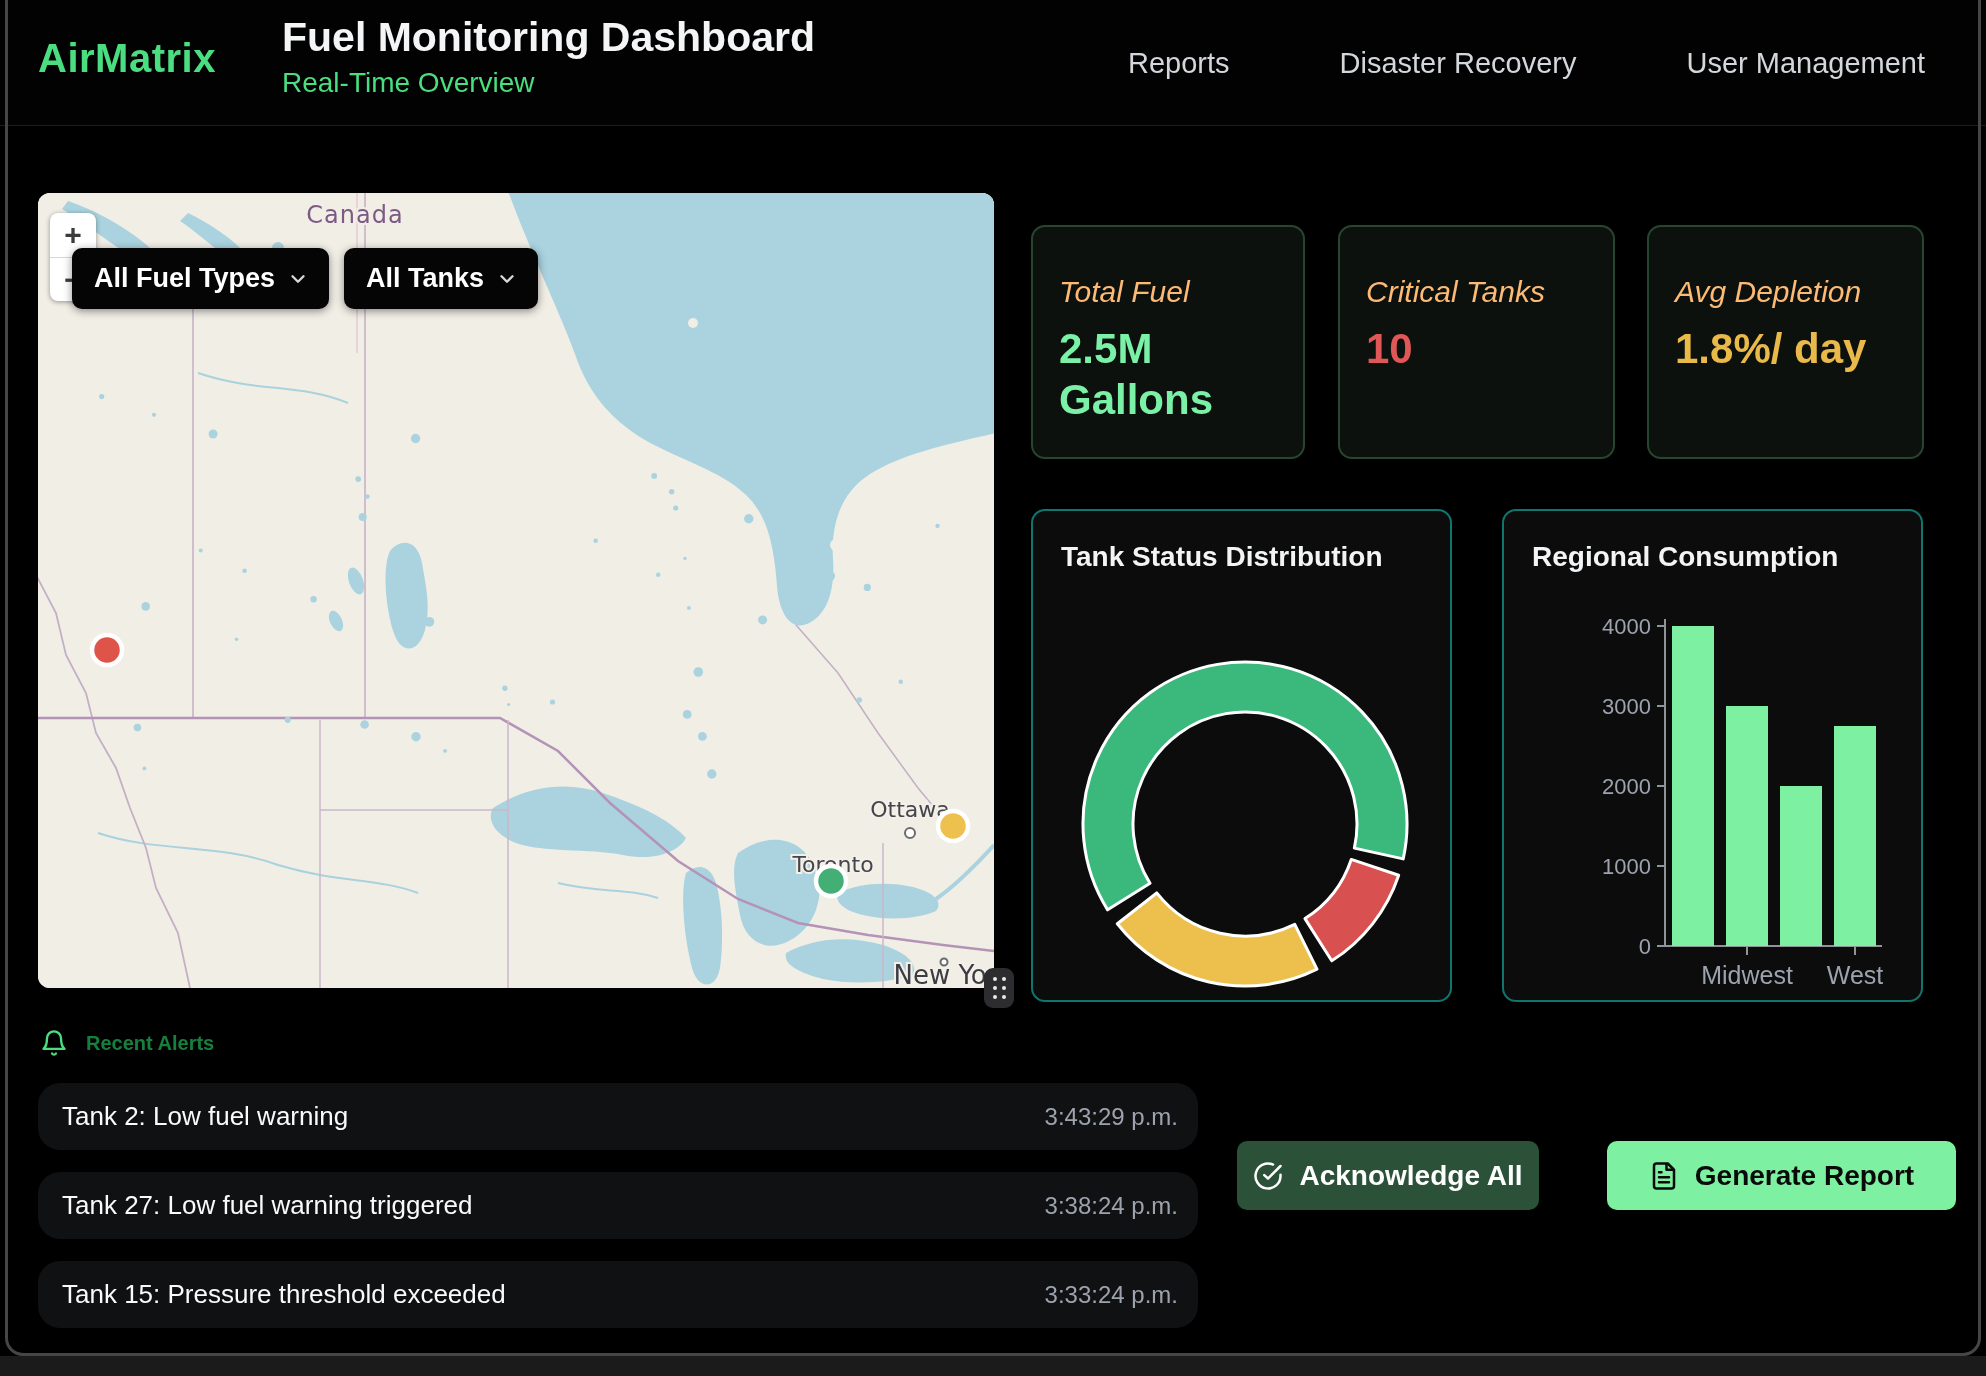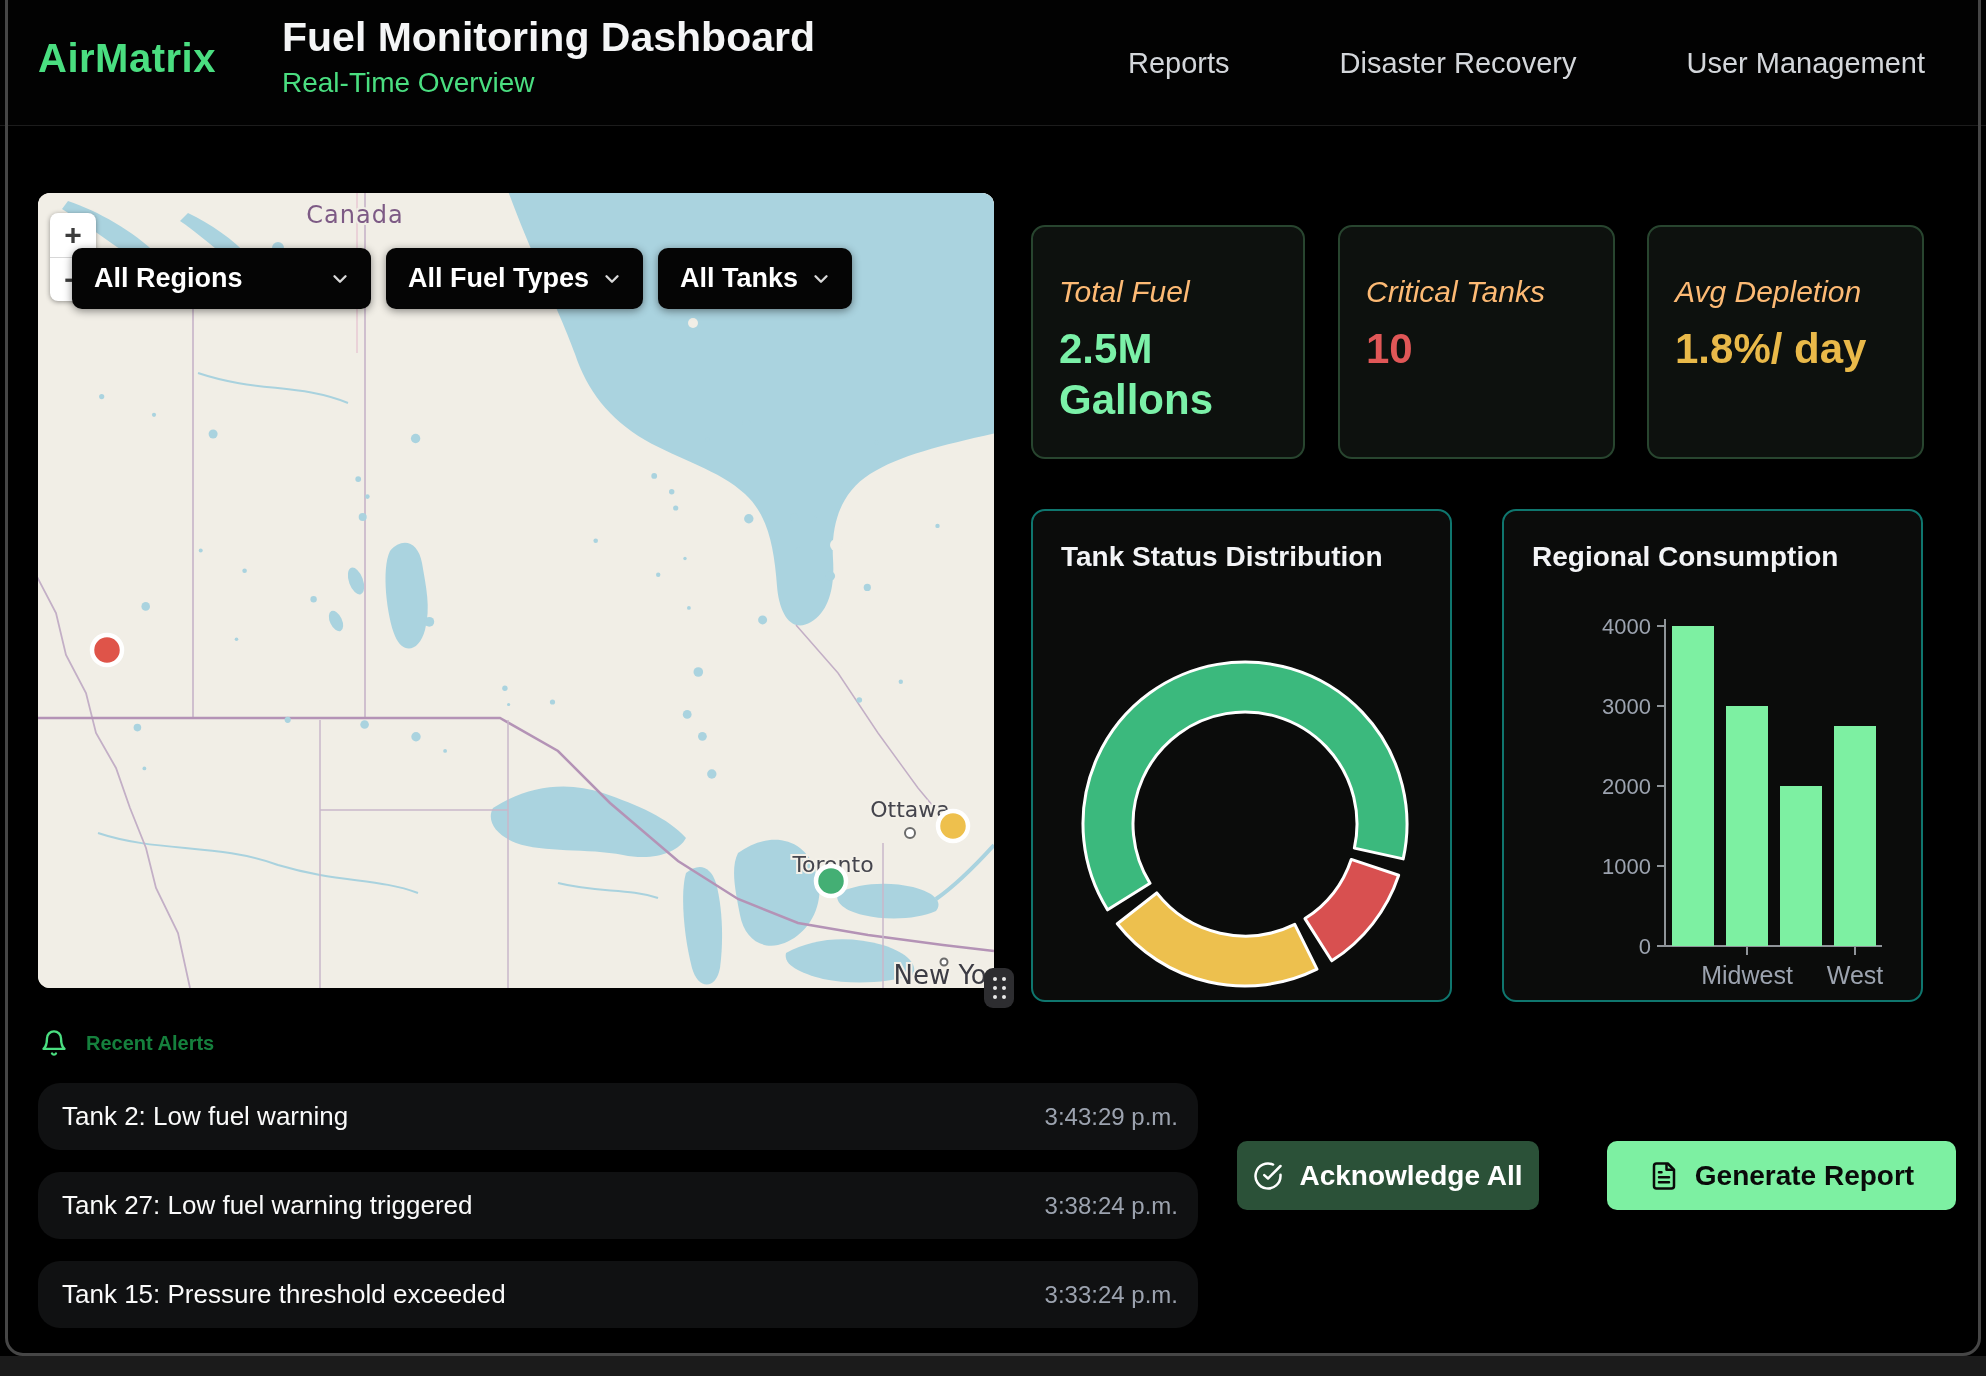--- a/index.html
+++ b/index.html
@@ -185,26 +185,20 @@
         <circle cx="793" cy="688" r="15" fill="#44af74" stroke="#fff" stroke-width="4.5"></circle>
       </g>
   </svg>
 
   <div class="abs zoom-ctl">
     <div class="zoom-btn">+</div>
     <div class="zoom-btn">−</div>
   </div>
 
   <div class="abs filters">
-    <div class="filter-select" style="width:299px">
-      <span>All Regions</span>
-      <svg width="22" height="22" viewBox="0 0 24 24">
-          <polyline points="6,9 12,15 18,9" fill="none" stroke="#d8d8d8" stroke-width="2.6" stroke-linecap="round" stroke-linejoin="round"></polyline>
-        </svg>
-    </div>
     <div class="filter-select" style="width:257px">
       <span>All Fuel Types</span>
       <svg width="22" height="22" viewBox="0 0 24 24">
           <polyline points="6,9 12,15 18,9" fill="none" stroke="#d8d8d8" stroke-width="2.6" stroke-linecap="round" stroke-linejoin="round"></polyline>
         </svg>
     </div>
     <div class="filter-select" style="width:194px">
       <span>All Tanks</span>
       <svg width="22" height="22" viewBox="0 0 24 24">
           <polyline points="6,9 12,15 18,9" fill="none" stroke="#d8d8d8" stroke-width="2.6" stroke-linecap="round" stroke-linejoin="round"></polyline>

